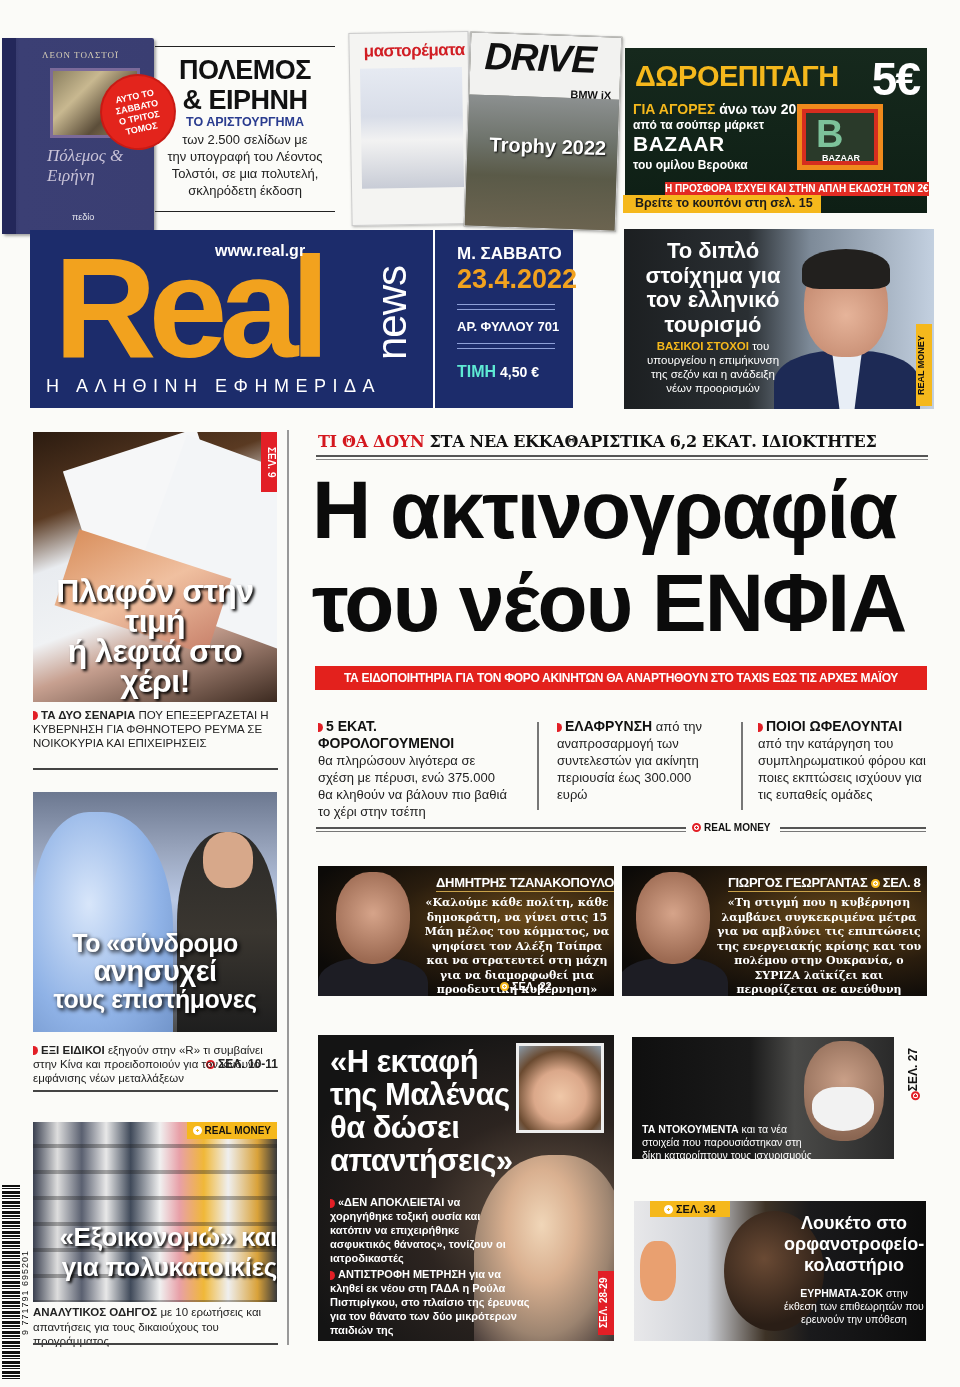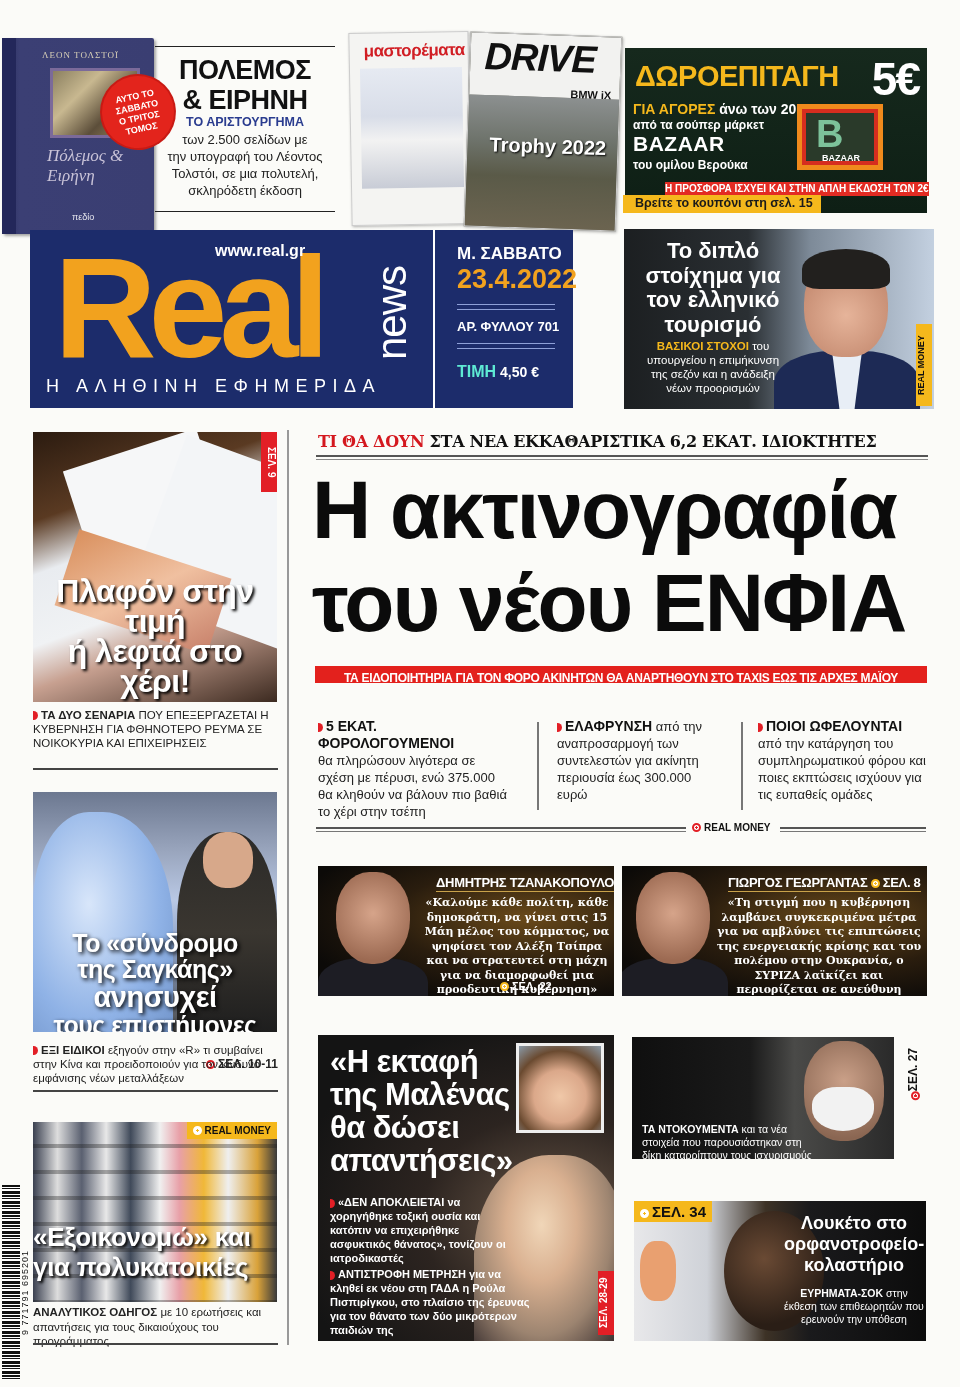--- a/index.html
+++ b/index.html
@@ -83,21 +83,21 @@
   .bullet { display:inline-block; width:5px; height:9px; background:#e21f26; border-radius:0 5px 5px 0; margin-right:3px; vertical-align:middle; }
   .hr { position:absolute; height:2px; background:#444; }
   .vr { position:absolute; width:1.5px; background:#999; }
 
   
   #kicker { left: 318px; top: 432px; width: 610px; font-family:"DejaVu Serif","Liberation Serif",serif; font-size: 16px; font-weight: 700; white-space:nowrap; letter-spacing:-0.3px; }
   #kicker .r { color:#d4181f; }
   #kicker-rule { left: 316px; top: 455px; width: 612px; height: 5px; border-top: 2px solid #555; border-bottom: 1px solid #888; }
   #headline { left: 312px; top: 463px; width: 620px; font-size: 82px; line-height: 93px; font-weight: 900; letter-spacing: -2px; color: #0b0b0b; }
   #headline .l1, #headline .l2 { display:block; white-space:nowrap; }
-  #redbar { left: 315px; top: 666px; width: 612px; height: 17px; background: #e3211d; color:#fff; font-size: 12px; font-weight: 700; text-align:center; line-height:24px; white-space:nowrap; letter-spacing:-0.3px; }
+  #redbar { left: 315px; top: 666px; width: 612px; height: 24px; background: #e3211d; color:#fff; font-size: 12px; font-weight: 700; text-align:center; line-height:24px; white-space:nowrap; letter-spacing:-0.3px; }
   .point { position:absolute; top: 718px; font-size: 13px; line-height: 17px; color:#222; }
   .point .h { font-weight:700; color:#111; font-size:14px; }
   #rm-rule-l { left: 316px; top: 827px; width: 370px; height: 5px; border-top: 2px solid #555; border-bottom: 1px solid #777; }
   #rm-rule-r { left: 780px; top: 827px; width: 146px; height: 5px; border-top: 2px solid #555; border-bottom: 1px solid #777; }
   #rm-label { left: 692px; top: 822px; font-size: 10px; font-weight:700; color:#111; }
   .dot-red { display:inline-block; width:9px; height:9px; border-radius:50%; border:2px solid #e21f26; background: radial-gradient(circle,#e21f26 35%, #fff 40%); vertical-align:-1px; margin-right:3px; }
   .dot-y { display:inline-block; width:9px; height:9px; border-radius:50%; border:2px solid #f5b81c; background: radial-gradient(circle,#f5b81c 35%, #fff 40%); vertical-align:-1px; margin-right:3px; }
 
   
   .quote { position:absolute; top: 866px; height: 130px; background: radial-gradient(ellipse at 70% 40%, #6a4a1a 0%, #2a1d0e 45%, #0c0a08 80%); overflow:hidden; }
@@ -115,21 +115,21 @@
   #china .ppe { position:absolute; left:0; top:20px; width:140px; height:230px; background: radial-gradient(ellipse at 40% 40%, #d8e6fa, #8fb2e6 60%, #6f92c8); border-radius:40% 50% 0 0; }
   #china .man { position:absolute; right:0; top:40px; width:100px; height:200px; background: linear-gradient(180deg,#2b2a28,#3a3630 50%,#1e1e1e); border-radius:45% 45% 0 0; }
   #china .mface { position:absolute; right:24px; top:40px; width:50px; height:56px; border-radius:45%; background:#d7a88a; }
   #china .cap { position:absolute; left:0; top:138px; width:100%; text-align:center; color:#fff; font-size:25px; line-height:26px; font-weight:700; text-shadow:2px 2px 4px #000; letter-spacing:-0.5px; }
   #china-sum { left: 33px; top: 1043px; width: 245px; font-size: 11.5px; line-height: 14px; color: #222; }
   #china-sum .sel { float:right; font-weight:700; font-size:12px; margin-top:-14px; }
 
   
   #bldg { left: 33px; top: 1122px; width: 244px; height: 180px; background: linear-gradient(90deg,#3a4050 0%,#ddd 10%,#5a6070 20%,#e8e8e8 30%,#404a5a 40%,#f0f0f0 52%,#e8a0a8 60%,#f0b838 70%,#efefef 80%,#d9a23a 92%,#3a3a3a 100%); overflow:hidden; }
   #bldg .stripes { position:absolute; inset:0; background: repeating-linear-gradient(180deg, rgba(255,255,255,0.0) 0 22px, rgba(30,30,30,0.35) 22px 26px); }
-  #bldg .cap { position:absolute; left:0; top:100px; width:100%; text-align:left; color:#fff; font-size:26px; line-height:30px; font-weight:700; text-shadow:2px 2px 3px #000; letter-spacing:-0.3px; }
+  #bldg .cap { position:absolute; left:0; top:100px; width:100%; text-align:right; color:#fff; font-size:26px; line-height:30px; font-weight:700; text-shadow:2px 2px 3px #000; letter-spacing:-0.3px; }
   #bldg .rm { position:absolute; right:0; top:0; background:#f5b81c; color:#111; font-size:10px; font-weight:700; padding:3px 6px; }
   #bldg-sum { left: 33px; top: 1305px; width: 250px; font-size: 11.5px; line-height: 14.5px; color: #222; }
 
   #barcode { left: 2px; top: 1185px; width: 18px; height: 195px; background: repeating-linear-gradient(180deg,#111 0 2px,#fff 2px 3px,#111 3px 4px,#fff 4px 6px,#111 6px 9px,#fff 9px 10px); }
   #barcode-num { left: 20px; top: 1250px; font-size: 9px; color:#111; writing-mode: vertical-rl; transform: rotate(180deg); letter-spacing:1px; }
 
   
   #malena { left: 318px; top: 1035px; width: 296px; height: 306px; background: radial-gradient(ellipse at 80% 60%, #6b5848 0%, #2c2420 40%, #141414 80%); overflow:hidden; }
   #malena .woman { position:absolute; right:-10px; top:120px; width:150px; height:200px; border-radius:50% 40% 0 0; background: radial-gradient(ellipse at 45% 35%, #f0d6b8 0%, #d9b090 30%, #9c8470 60%, #3a3030 90%); }
   #malena .child { position:absolute; right:10px; top:8px; width:88px; height:90px; border:3px solid #eee; background: radial-gradient(circle at 50% 60%, #f0c8a8 0%, #dba88a 40%, #6a4a30 70%, #8a9aa8 100%); }
@@ -145,21 +145,21 @@
   #lign .t .a { font-size:19px; line-height:21px; display:block; }
   #lign .t .b { font-size:22px; line-height:22px; display:block; }
   #lign .t .c { font-size:17px; line-height:19px; display:block; }
   #lign .d { position:absolute; left:10px; top:86px; color:#fff; font-size:10.5px; line-height:13px; }
   #lign-sel { left: 906px; top: 1048px; font-size: 12px; font-weight:700; writing-mode: vertical-rl; transform: rotate(180deg); color:#111; }
 
   
   #orph { left: 634px; top: 1201px; width: 292px; height: 140px; background: linear-gradient(90deg,#e8e8ea 0%,#cfd2d8 25%,#3d3226 45%,#1a1a1c 60%,#0c0c0c 100%); overflow:hidden; }
   #orph .head { position:absolute; left:90px; top:10px; width:100px; height:120px; border-radius:50%; background: radial-gradient(circle at 40% 40%, #6a4a34, #2a1e16 70%); }
   #orph .hand { position:absolute; left:6px; top:40px; width:36px; height:60px; border-radius:40%; background:#e9a070; }
-  #orph .sel { position:absolute; left:0; top:0; background:#f5b81c; color:#111; font-size:15px; font-weight:700; padding:2px 6px; }
+  #orph .sel { position:absolute; left:16px; top:0; background:#f5b81c; color:#111; font-size:11px; font-weight:700; padding:2px 14px; }
   #orph .t { position:absolute; left:150px; top:12px; width:140px; color:#fff; font-size:18px; line-height:21px; font-weight:700; text-align:center; }
   #orph .d { position:absolute; left:150px; top:86px; width:140px; color:#fff; font-size:10.5px; line-height:13px; text-align:center; }
 </style>
 </head>
 <body>
 
 <div id="book" class="abs">
   <div class="spine"></div>
   <div class="author">ΛΕΟΝ ΤΟΛΣΤΟΪ</div>
   <div class="pic"></div>
@@ -304,21 +304,20 @@
   <div class="name" style="left:106px;"><span>ΓΙΩΡΓΟΣ ΓΕΩΡΓΑΝΤΑΣ</span> <span class="dot-y"></span><span>ΣΕΛ. 8</span></div>
   <div class="qt" style="left:92px;width:210px;">«Τη στιγμή που η κυβέρνηση λαμβάνει συγκεκριμένα μέτρα για να αμβλύνει τις επιπτώσεις της ενεργειακής κρίσης και του πολέμου στην Ουκρανία, ο ΣΥΡΙΖΑ λαϊκίζει και περιορίζεται σε ανεύθυνη κριτική»</div>
 </div>
 
 <div id="china" class="abs">
   <div class="ppe"></div>
   <div class="man"></div>
   <div class="mface"></div>
   <div class="cap">
     <div>Το «σύνδρομο</div>
-    <div>της Σαγκάης»</div>
     <div style="font-size:29px;line-height:30px;">ανησυχεί</div>
     <div>τους επιστήμονες</div>
   </div>
 </div>
 <div id="china-sum" class="abs bulletText">
   <span class="bullet"></span><b>ΕΞΙ ΕΙΔΙΚΟΙ</b> <span>εξηγούν στην «R» τι συμβαίνει στην Κίνα και προειδοποιούν για τον κίνδυνο εμφάνισης νέων μεταλλάξεων</span>
   <div class="sel"><span class="dot-red"></span><span>ΣΕΛ. 10-11</span></div>
 </div>
 <div class="hr" style="left:33px;top:1090px;width:245px;height:1.5px;"></div>
 

